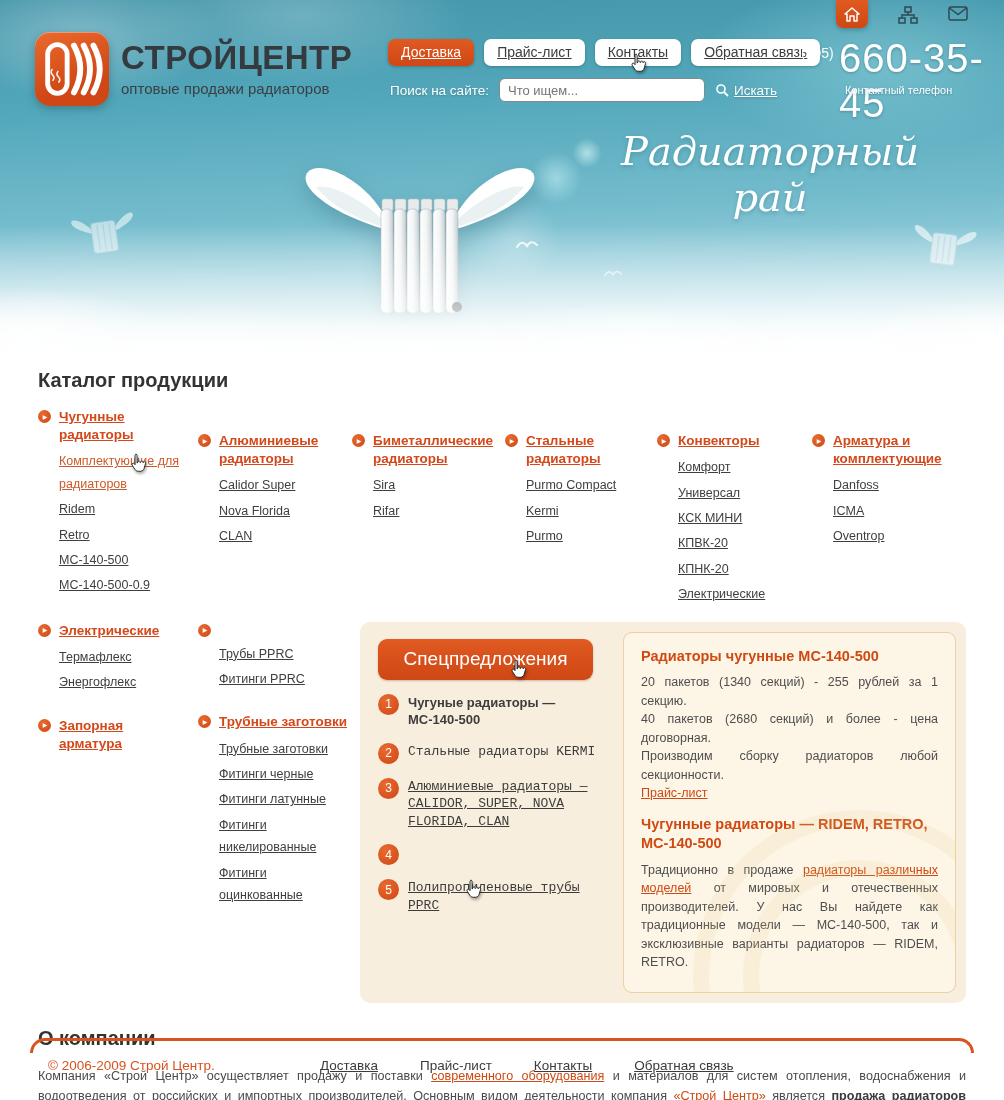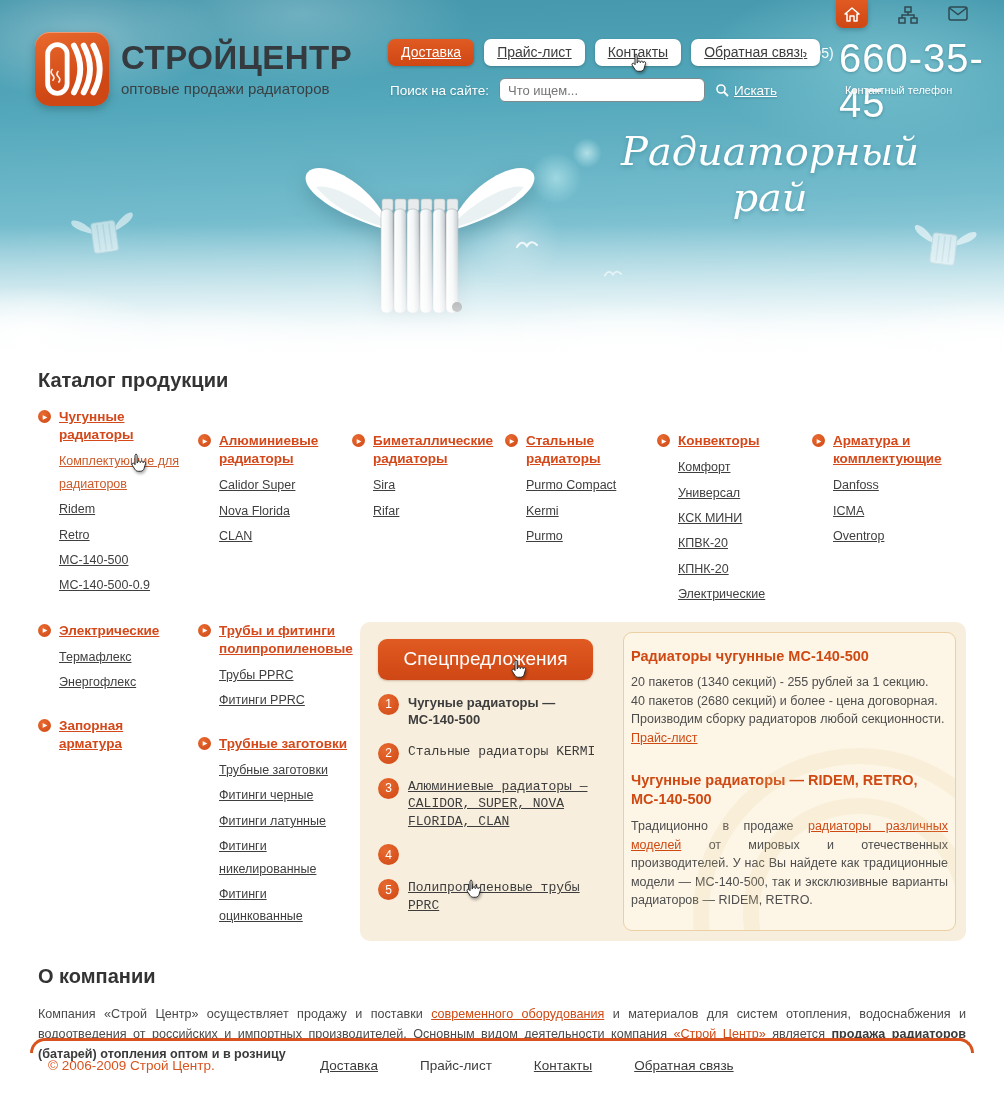--- a/index.html
+++ b/index.html
@@ -109,23 +109,23 @@
   .offer-item{display:flex;gap:9px;margin-top:14px;align-items:flex-start;}
   .offer-num{flex:0 0 auto;width:21px;height:21px;border-radius:50%;
     background:radial-gradient(circle at 35% 30%, #e86a30, #cf4714);
     color:#fff;font-size:12px;display:flex;align-items:center;justify-content:center;}
   .offer-text{font-size:13px;color:#3d3d3d;line-height:1.35;max-width:200px;}
   .offer-text.b{font-weight:bold;text-decoration:none;}
   a.offer-text{text-decoration:underline;font-family:Liberation Mono, monospace;}
   a.offer-text.nou{text-decoration:none;}
 
   .promo{position:relative;flex:1;background:#fdf6e7;border:1px solid #eccfa2;border-radius:9px;
-    padding:14px 7px;color:#4e4e4e;overflow:hidden;}
+    padding:14px 17px;color:#4e4e4e;overflow:hidden;}
   .promo h3{color:#cf4913;font-size:14.5px;margin:0 0 8px;line-height:1.3;}
-  .promo h3.second{margin-top:24px;}
+  .promo h3.second{margin-top:12px;}
   .promo p{font-size:12.5px;line-height:1.48;margin:0 0 6px;text-align:justify;}
   .promo a{color:#cf4913;text-decoration:underline;}
   .promo .arc{position:absolute;border:16px solid rgba(233,196,138,.16);border-radius:50%;pointer-events:none;}
   .arc1{width:300px;height:300px;right:-70px;bottom:-150px;}
   .arc2{width:200px;height:200px;right:-20px;bottom:-100px;}
 
   
   .about p{font-size:12.6px;color:#4a4a4a;line-height:1.6;margin:0 0 14px;text-align:justify;}
   .about a{color:#cf4913;text-decoration:underline;}
   .about b{color:#3b3b3b;}
@@ -367,21 +367,20 @@
             <span class="bullet"></span>
             <a class="cat-title">Запорная арматура</a>
           </div>
         </div>
       </div>
 
       <div class="row2-col2">
         <div class="cat-group">
           <div class="cat-head">
             <span class="bullet"></span>
-            <a class="cat-title">Трубы и фитинги полипропиленовые</a>
           </div>
           <ul class="cat-links">
             <li><a>Трубы PPRC</a></li>
             <li><a>Фитинги PPRC</a></li>
           </ul>
         </div>
         <div class="cat-group">
           <div class="cat-head">
             <span class="bullet"></span>
             <a class="cat-title" style="max-width:140px">Трубные заготовки</a>

